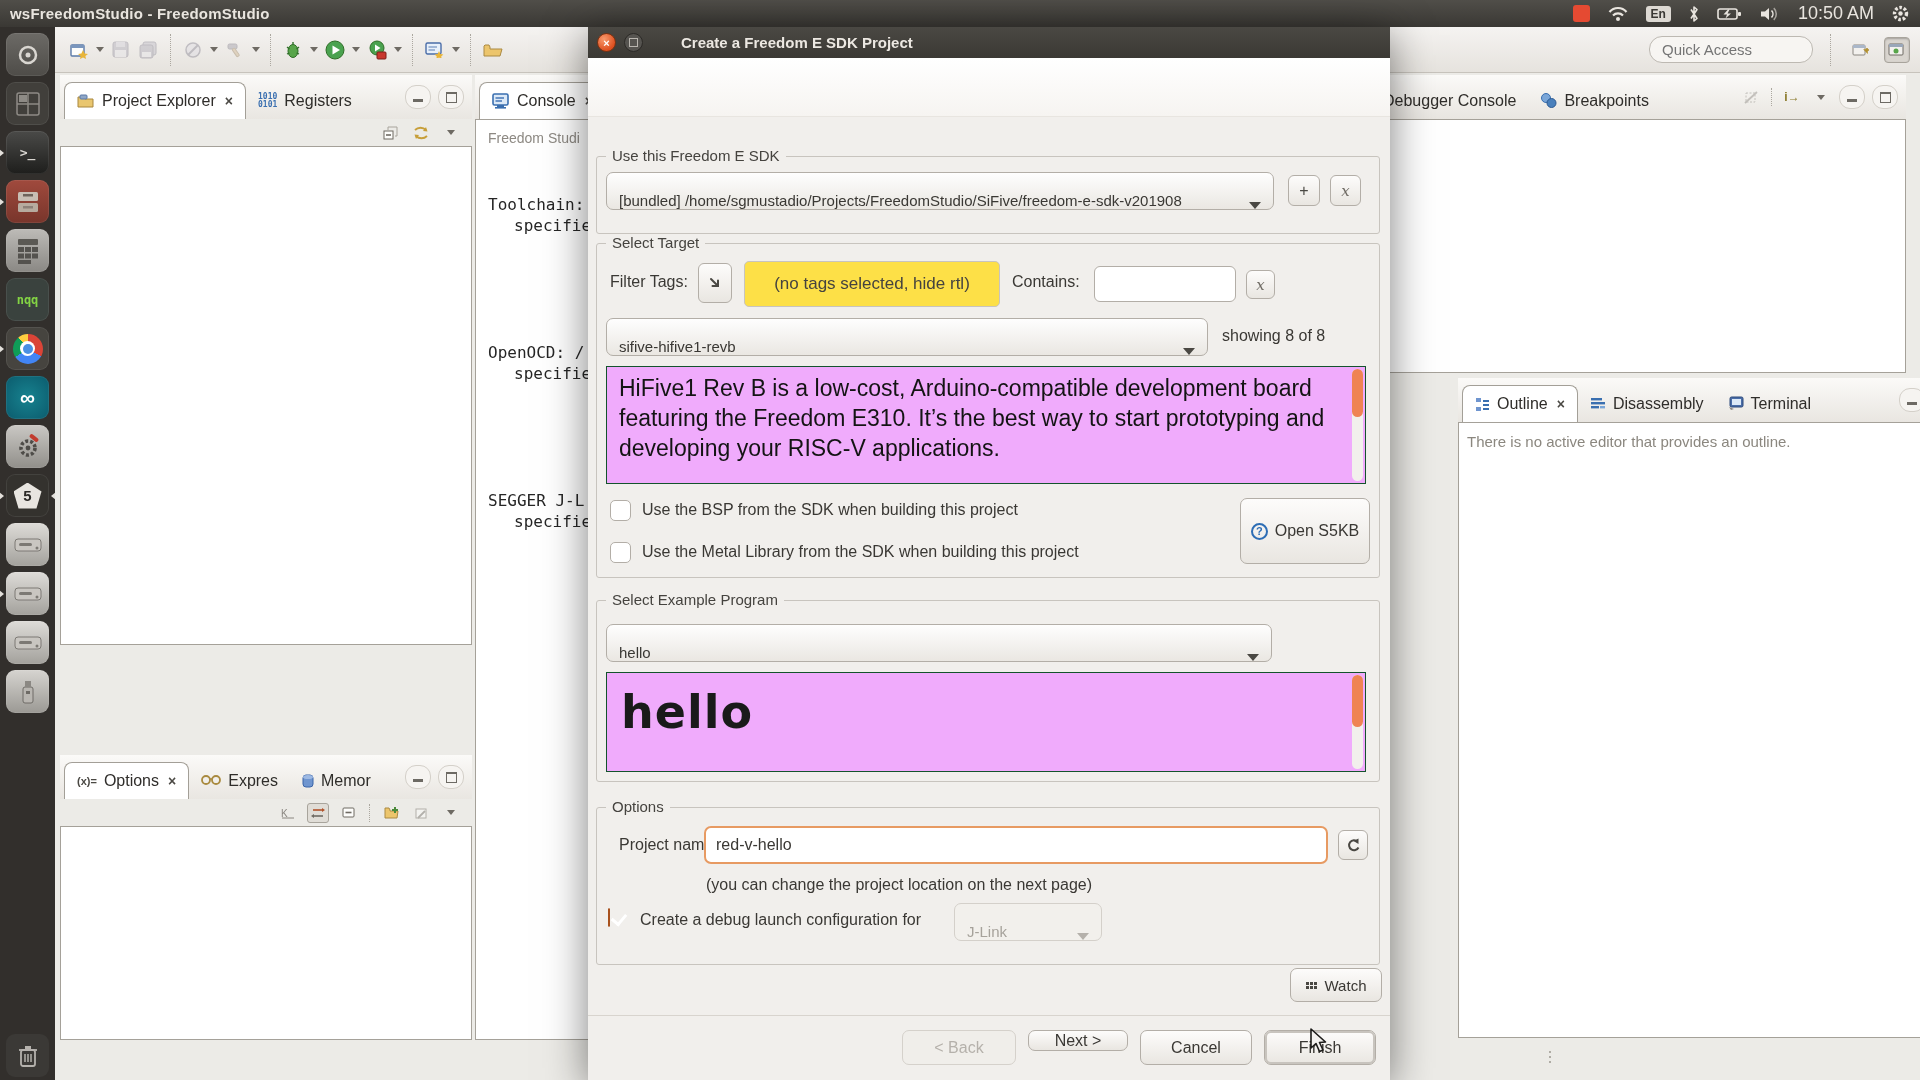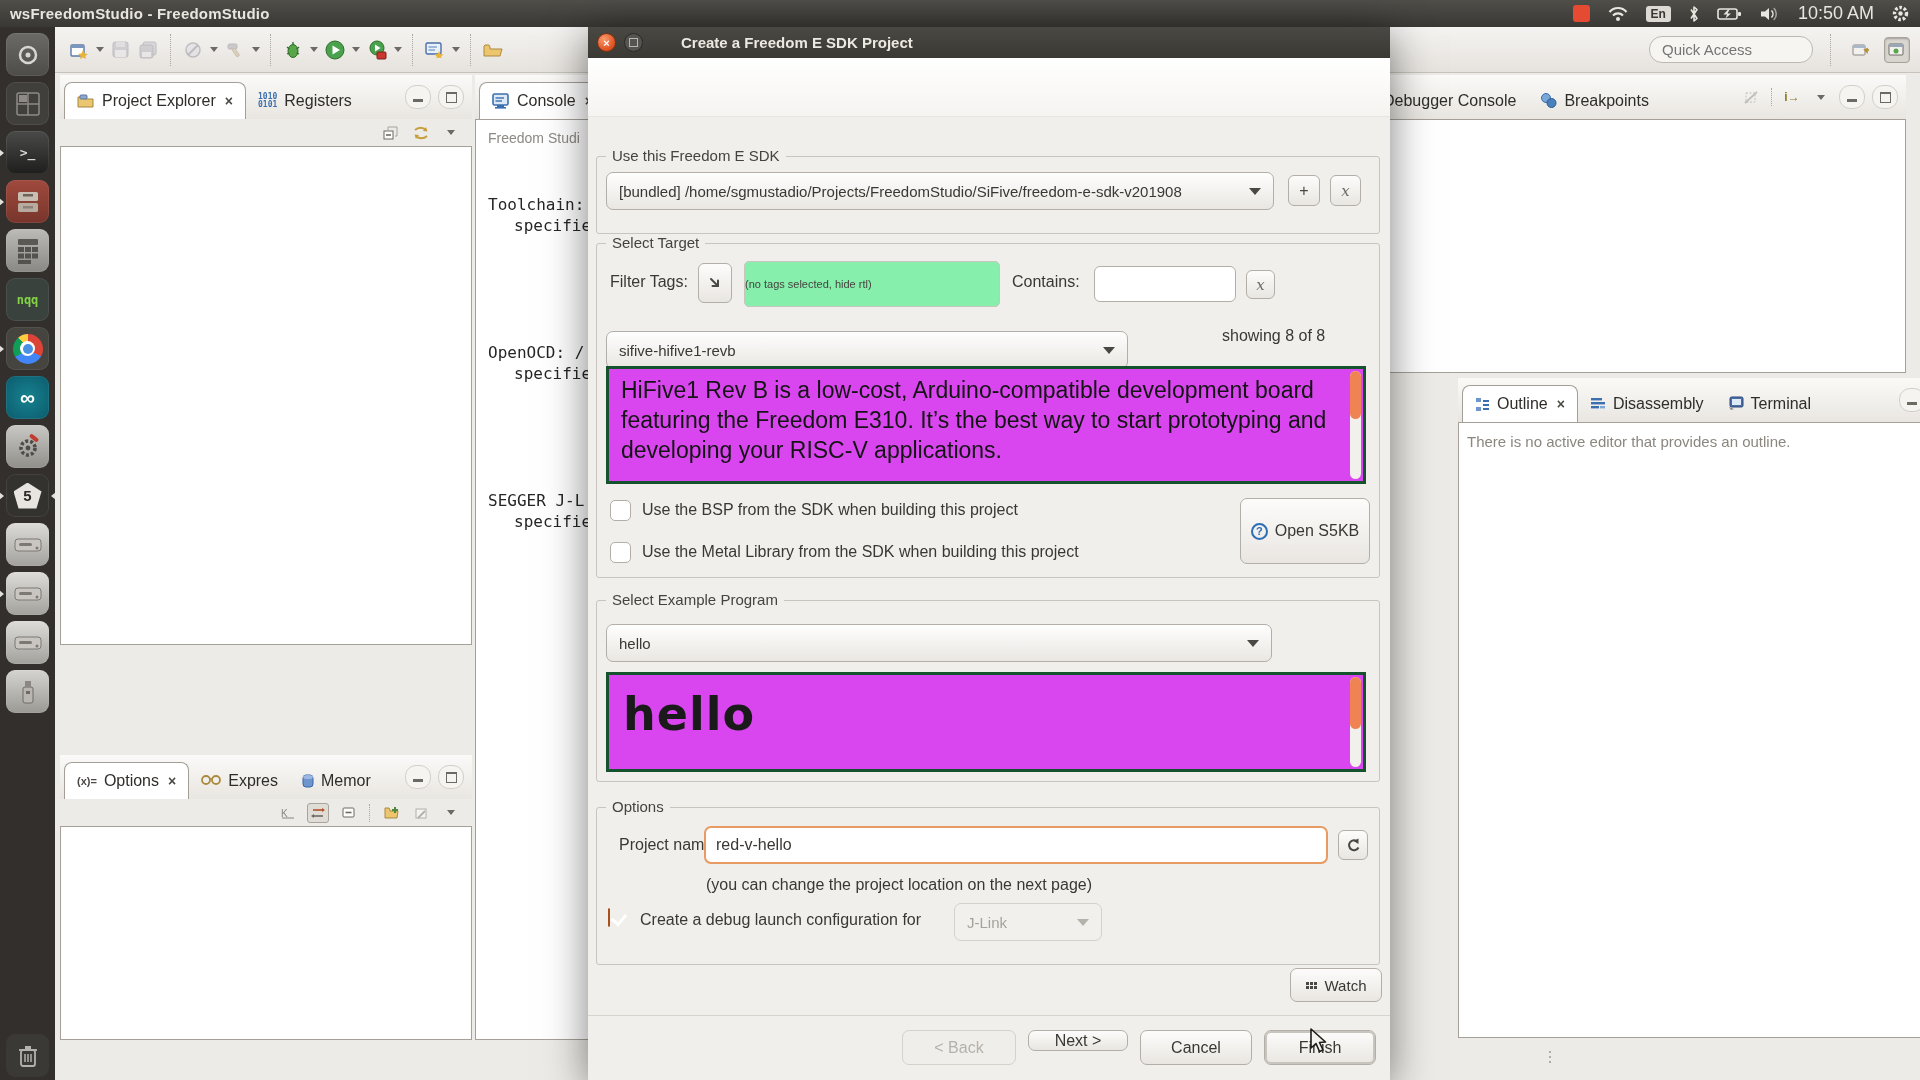--- a/index.html
+++ b/index.html
@@ -121,21 +121,21 @@
   #dlg-max i{width:7px;height:7px;border:1px solid #b9b5af}
   #dlg-title{color:#ece8e2;font-weight:bold;font-size:15px;margin-left:30px}
   #dlg-banner{left:0;top:31px;width:802px;height:58px;
     background:linear-gradient(#ffffff,#f6f4f1);border-bottom:1px solid #e8e5e0}
 
   .grp{position:absolute;border:1px solid #c8c4be;border-radius:3px;box-sizing:border-box}
   .grp-lbl{position:absolute;top:-10px;left:9px;background:#f1efec;padding:0 6px;
     font-size:15px;color:#45433f}
 
   .combo{background:linear-gradient(#fefefe,#eae7e2);border:1px solid #b3aea7;
-    border-radius:7px;display:flex;align-items:center;padding:0 12px;box-sizing:border-box;
+    border-radius:7px;display:flex;align-items:flex-end;padding:0 12px;box-sizing:border-box;
     font-size:15px;color:#3a3834}
   .combo .cval{flex:1;overflow:hidden;white-space:nowrap}
   .ctri{width:0;height:0;border-left:6px solid transparent;border-right:6px solid transparent;
     border-top:7px solid #4a4843;margin-left:8px;flex:none}
   .combo.disabled{background:#f2f0ec;border-color:#d4d0ca;color:#a6a29b}
   .combo.disabled .ctri{border-top-color:#b5b1ab}
 
   .pushbtn{background:linear-gradient(#fdfcfb,#e9e6e1);border:1px solid #b3aea7;
     border-radius:7px;display:flex;align-items:center;justify-content:center;
     box-sizing:border-box;font-size:16px;color:#3a3834}
@@ -143,33 +143,33 @@
   .smallbtn{background:linear-gradient(#fdfcfb,#e9e6e1);border:1px solid #b3aea7;
     border-radius:6px;display:flex;align-items:center;justify-content:center;
     box-sizing:border-box;font-size:16px;color:#4a4843}
   .xglyph{font-family:"DejaVu Serif",serif;font-style:italic;font-size:15px;color:#6e6a63}
 
   .txtinput{background:#fff;border:1px solid #b3aea7;border-radius:6px;padding:0 10px;
     box-sizing:border-box;font-size:16px;color:#3a3834;outline:none;
     font-family:"Liberation Sans",sans-serif}
   #name-input{border:2px solid #e79a62;border-radius:7px}
 
-  .whitebox{background:#d946ef;border:3px solid #14532d;box-sizing:border-box;overflow:hidden}
+  .whitebox{background:#f0abfc;border:1px solid #14532d;box-sizing:border-box;overflow:hidden}
   .sbtrack{position:absolute;top:2px;bottom:2px;right:2px;width:11px;background:#f2f0ec;border-radius:6px}
   .sbthumb{position:absolute;left:0;width:11px;background:#ef8354;border-radius:6px}
 
   .cb{width:21px;height:21px;border-radius:5px;background:#fff;border:1px solid #b3aea7;
     box-sizing:border-box}
   .cb.on{background:linear-gradient(#f28b50,#e2662c);border-color:#a8511d;position:relative}
   .cb.on::after{content:"";position:absolute;left:5px;top:2px;width:7px;height:11px;
     border:solid #fff;border-width:0 3px 3px 0;transform:rotate(40deg)}
   .cblab{font-size:16px;color:#3a3834;white-space:nowrap}
 
-  .tagsbox{background:#86efac;border:1px solid #c8c4be;border-radius:5px;
-    display:flex;align-items:center;font-size:11px;color:#45433f}
+  .tagsbox{background:#fde047;border:1px solid #c8c4be;border-radius:5px;
+    display:flex;align-items:center;justify-content:center;font-size:17px;color:#45433f}
 
   .flabel{font-size:16px;color:#3a3834;white-space:nowrap}
   .hint{font-size:16px;color:#3a3834}
 
   .helpdot{width:17px;height:17px;border-radius:50%;border:2px solid #2d6db5;color:#2d6db5;
     font-size:11px;font-weight:bold;display:flex;align-items:center;justify-content:center;
     box-sizing:border-box}
 
   #desc-text{font-size:23px;line-height:30px;color:#141414;padding:6px 26px 0 12px}
   #hello-big{font-size:46px;font-weight:800;color:#1a1a1a;font-family:"DejaVu Sans",sans-serif;
@@ -742,21 +742,21 @@
       </svg>
   </div>
   <div class="tagsbox abs" style="left:156px;top:234px;width:254px;height:44px">
     <span>(no tags selected, hide rtl)</span>
   </div>
   <span class="flabel abs" style="left:424px;top:246px">Contains:</span>
   <input class="txtinput abs" style="left: 506px; top: 239px; width: 142px; height: 36px;" type="text" value="">
   <div class="smallbtn abs" style="left:658px;top:243px;width:29px;height:29px">
     <span class="xglyph">x</span>
   </div>
-  <div class="combo abs" style="left:18px;top:304px;width:522px;height:38px">
+  <div class="combo abs" style="left:18px;top:291px;width:602px;height:38px">
     <span class="cval">sifive-hifive1-revb</span>
     <span class="ctri"></span>
   </div>
   <span class="flabel abs" style="left:634px;top:300px">showing 8 of 8</span>
   <div class="whitebox abs" style="left:18px;top:339px;width:760px;height:118px">
     <div id="desc-text">HiFive1 Rev B is a low-cost, Arduino-compatible development board featuring the Freedom E310. It’s the best way to start prototyping and developing your RISC-V applications.</div>
     <div class="sbtrack">
         <div class="sbthumb" style="top:0;height:48px"></div>
       </div>
   </div>

